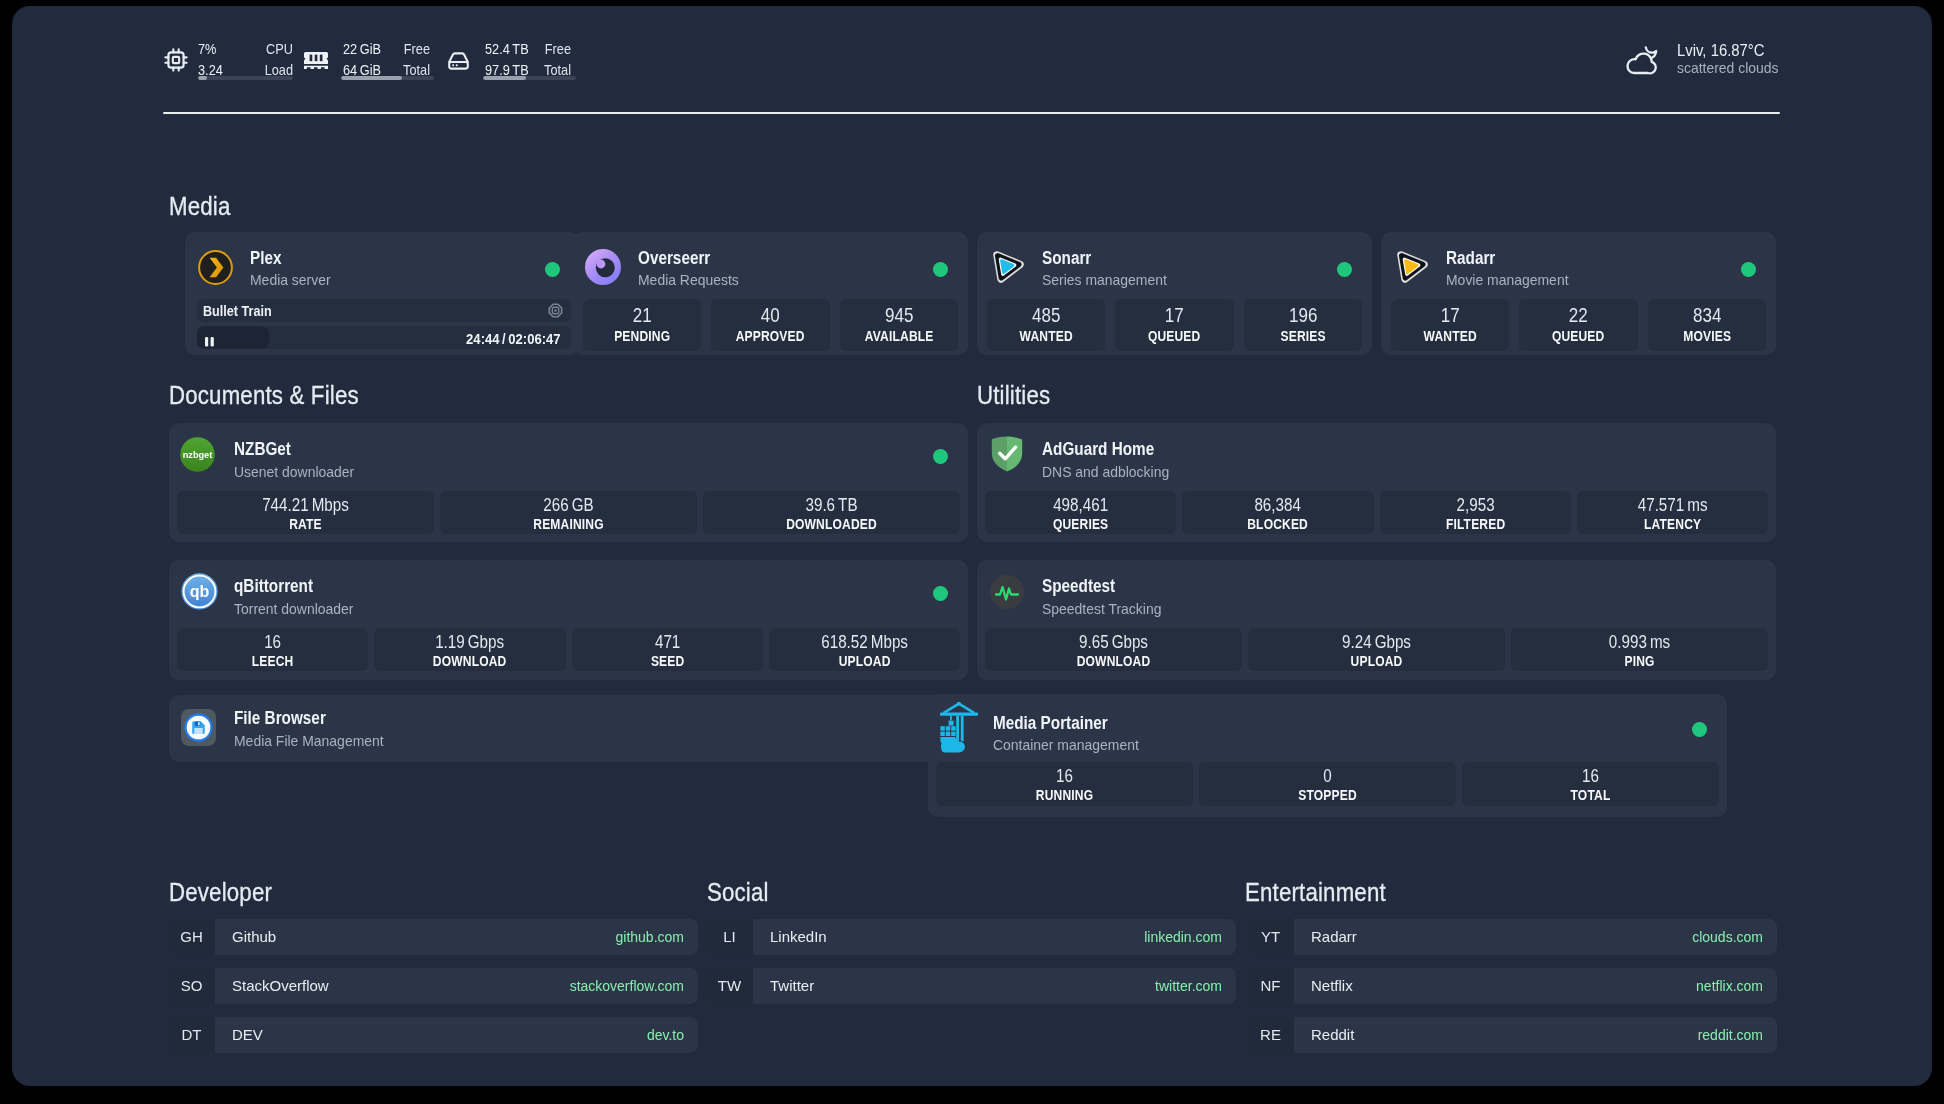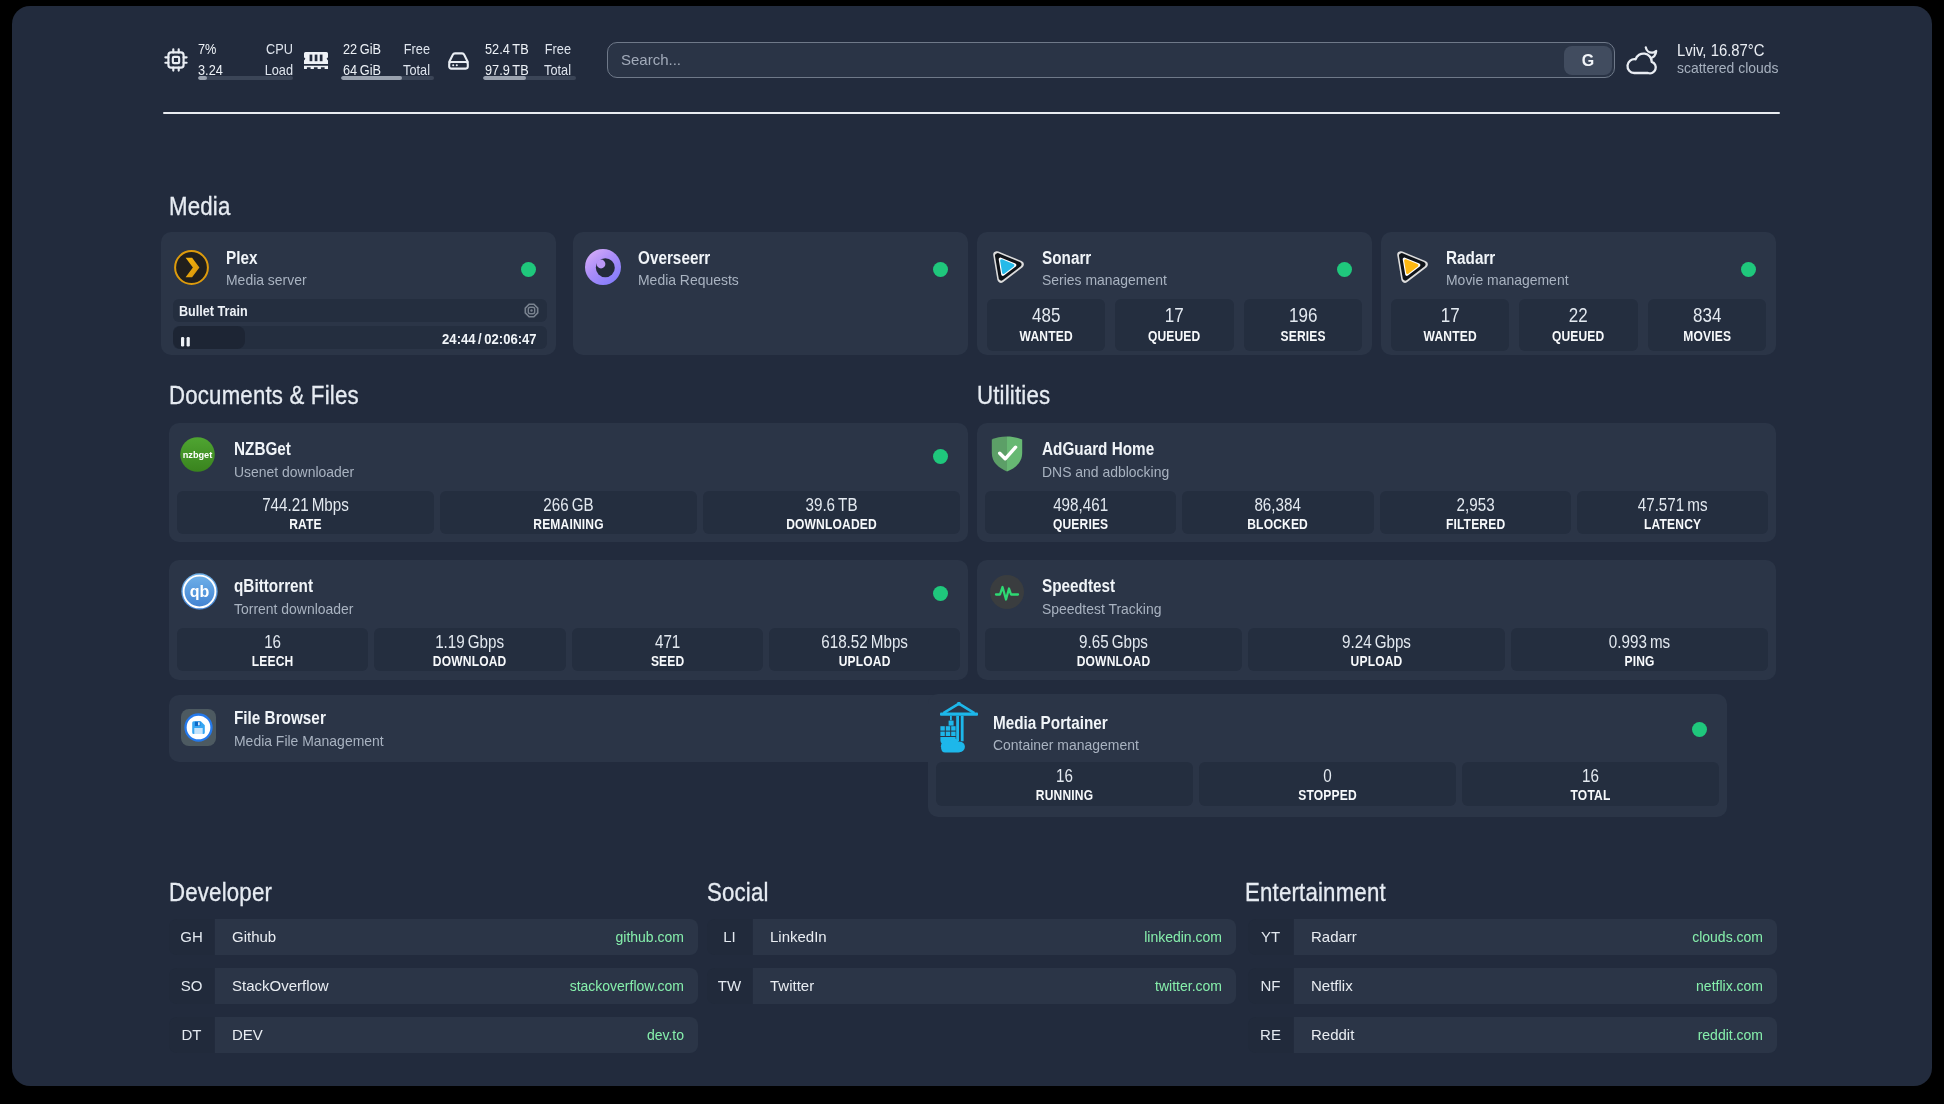--- a/index.html
+++ b/index.html
@@ -82,37 +82,33 @@
         <path d="M2.2 12 L5.8 4.8 A2.4 2.4 0 0 1 8 3.4 H15 A2.4 2.4 0 0 1 17.2 4.8 L20.8 12"></path>
         <rect x="2.2" y="12" width="18.6" height="6.6" rx="2"></rect>
         <path d="M6.2 15.3 h0.01 M9.8 15.3 h0.01"></path>
       </svg></div>
   <div class="abs resval" style="left:473px; top:33px;">52.4 TB<br>97.9 TB</div>
   <div class="abs reslab" style="left:508px; top:33px; width:51px;">Free<br>Total</div>
   <div class="bar" style="left:471px; top:70px; width:93px;">
       <div class="fill" style="width:43px;"></div>
     </div>
 
-  <div id="search">
-      <div class="ph">Search...</div>
-      <div class="gbtn">G</div>
-    </div>
 
   <div class="abs" id="cloudicon" style="left:1612px; top:38px;"><svg width="36" height="32" viewBox="0 0 36 32" fill="none" stroke="#e9edf3" stroke-width="2.3" stroke-linecap="round" stroke-linejoin="round">
         <path d="M21.8 3.4 c0.5 3.2 3.4 5.4 6.6 5.2 c2 -0.1 2.4 -0.7 3.8 -1.6 c-0.3 3.6 -2.6 6.6 -6.2 7.4"></path>
         <path d="M24 29 H10.2 a6.9 6.9 0 1 1 1.35 -13.7 a8.3 8.3 0 0 1 16.2 2.6 A5.5 5.5 0 0 1 24 29 Z" fill="#222b3d"></path>
       </svg></div>
   <div class="abs wtxt1" style="left:1665px; top:36px;">Lviv, 16.87°C</div>
   <div class="abs wtxt2" style="left:1665px; top:54px;">scattered clouds</div>
 
   <div id="divider"></div>
 
   <div class="shead" style="left:157px; top:186px;">Media</div>
 
-  <div class="card" style="left:149px; top:226px; width:395px; height:123px;">
+  <div class="card" style="left:173px; top:226px; width:395px; height:123px;">
     <div class="icon" id="plexicon" style="left:13px; top:18px;"><svg width="35" height="35" viewBox="0 0 35 35">
           <defs>
             <linearGradient id="plxg" x1="0" y1="0" x2="1" y2="1">
               <stop offset="0" stop-color="#f5b50d"></stop>
               <stop offset="1" stop-color="#d6920a"></stop>
             </linearGradient>
           </defs>
           <circle cx="17.5" cy="17.5" r="16.4" fill="#201f1d" stroke="#dd9b0c" stroke-width="2"></circle>
           <path d="M11.6 7.7 h6.5 l7.3 9.8 l-7.3 9.8 h-6.5 l7.3 -9.8 z" fill="url(#plxg)"></path>
         </svg></div>
@@ -147,20 +143,34 @@
               <stop offset="1" stop-color="#7e7afc"></stop>
             </linearGradient>
           </defs>
           <circle cx="18" cy="18" r="18" fill="url(#ovg)"></circle>
           <circle cx="20.3" cy="18.8" r="9.5" fill="#232b3a"></circle>
           <circle cx="16" cy="15" r="4.4" fill="#bb97f7"></circle>
         </svg></div>
     <div class="title" style="top:16px;">Overseerr</div>
     <div class="sub" style="top:39px;">Media Requests</div>
     <div class="dot" style="left:360px; top:30px;"></div>
+    <div class="stats" style="top:67px; height:52px;">
+      <div class="sb">
+          <div class="num">21</div>
+          <div class="lbl">PENDING</div>
+        </div>
+      <div class="sb">
+          <div class="num">40</div>
+          <div class="lbl">APPROVED</div>
+        </div>
+      <div class="sb">
+          <div class="num">945</div>
+          <div class="lbl">AVAILABLE</div>
+        </div>
+    </div>
   </div>
 
   <div class="card" style="left:965px; top:226px; width:395px; height:123px;">
     <div class="icon" id="sonarricon" style="left:13px; top:16px;"><svg width="36" height="38" viewBox="0 0 36 38">
           <g>
             <polygon points="7,7 30,16.5 11,31" fill="#dcdcdc" stroke="#dcdcdc" stroke-width="7.5" stroke-linejoin="round"></polygon>
             <polygon points="7.6,7.7 28.9,16.5 11.3,30" fill="#0f1319" stroke="#0f1319" stroke-width="5.2" stroke-linejoin="round"></polygon>
             <polygon points="10.4,11.2 24.7,17.1 12.9,26.1" fill="#fff" stroke="#fff" stroke-width="3.4" stroke-linejoin="round"></polygon>
             <polygon points="11.5,12.6 23,17.3 13.5,24.6" fill="#25bae9" stroke="#25bae9" stroke-width="2.8" stroke-linejoin="round"></polygon>
           </g>

